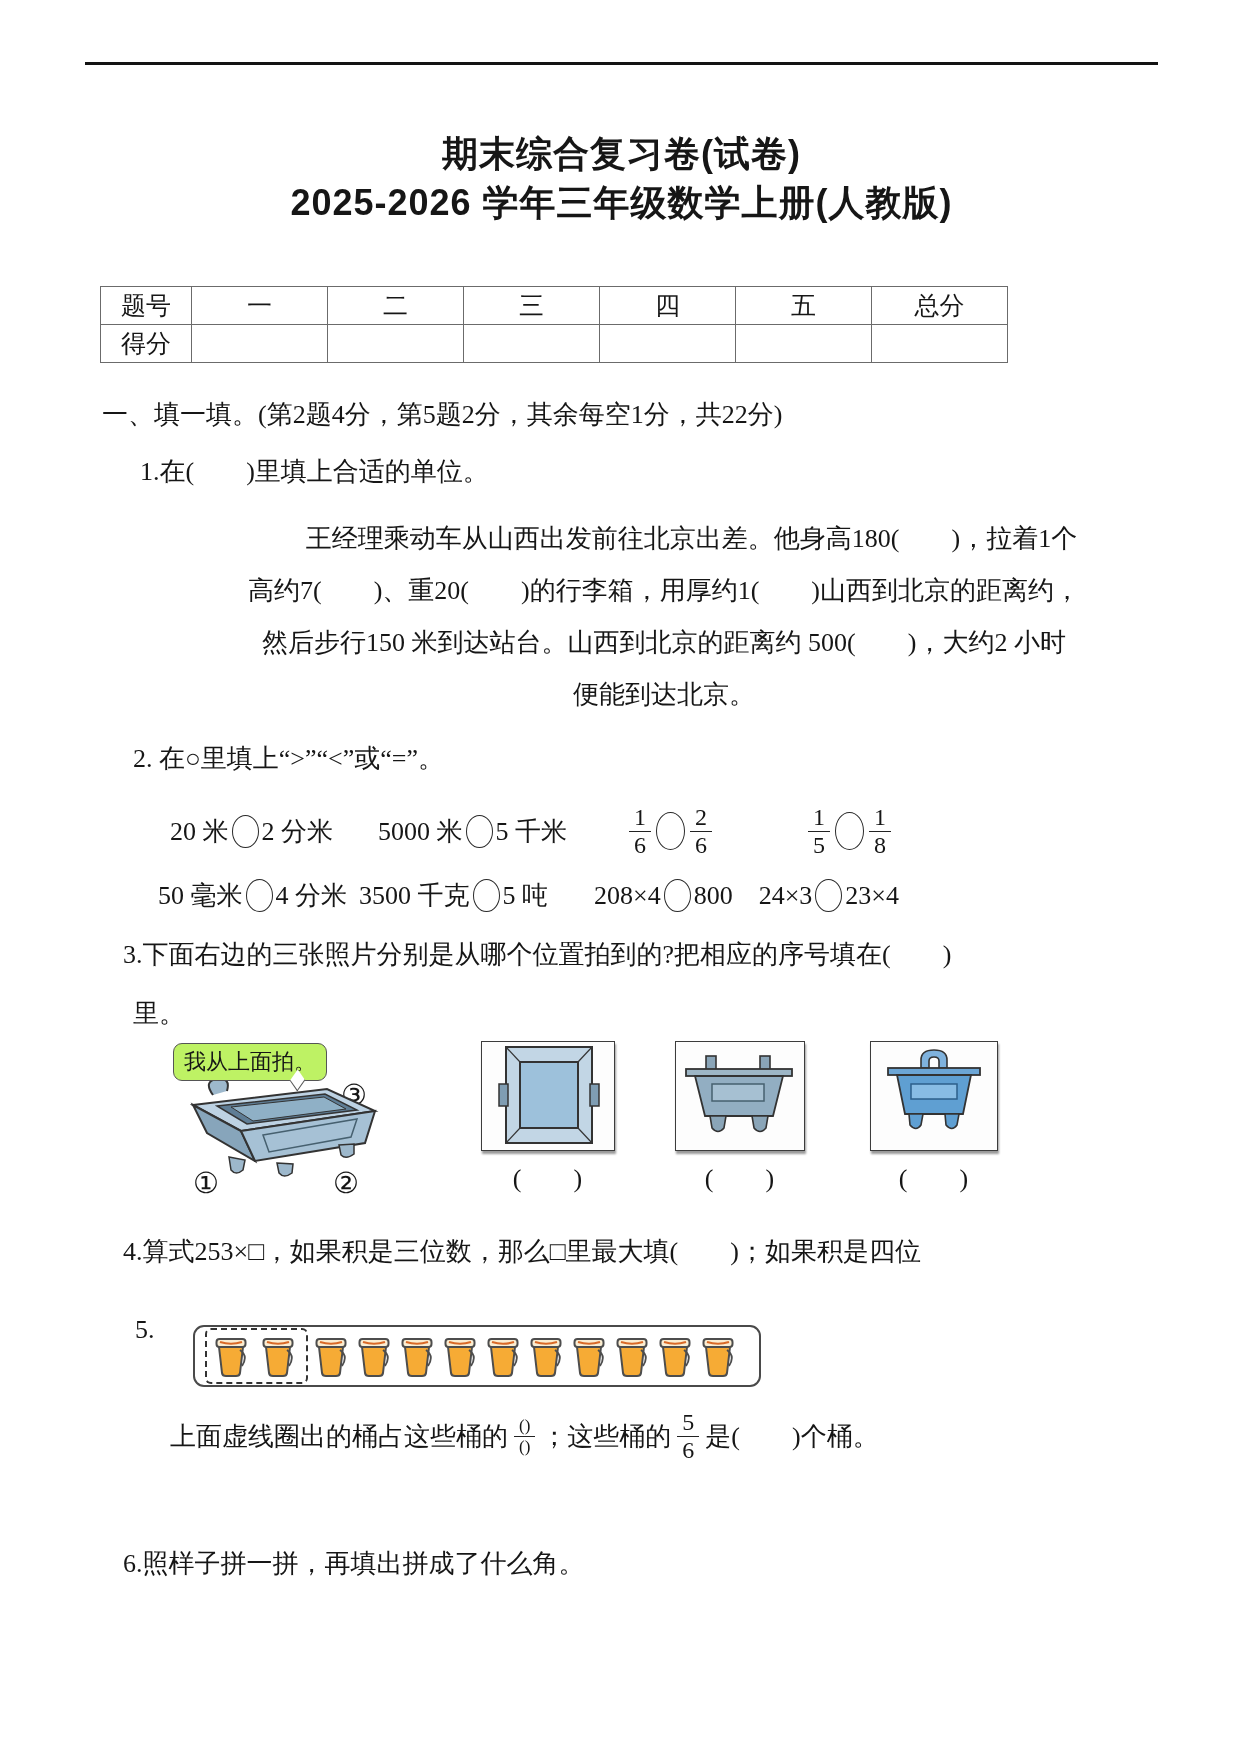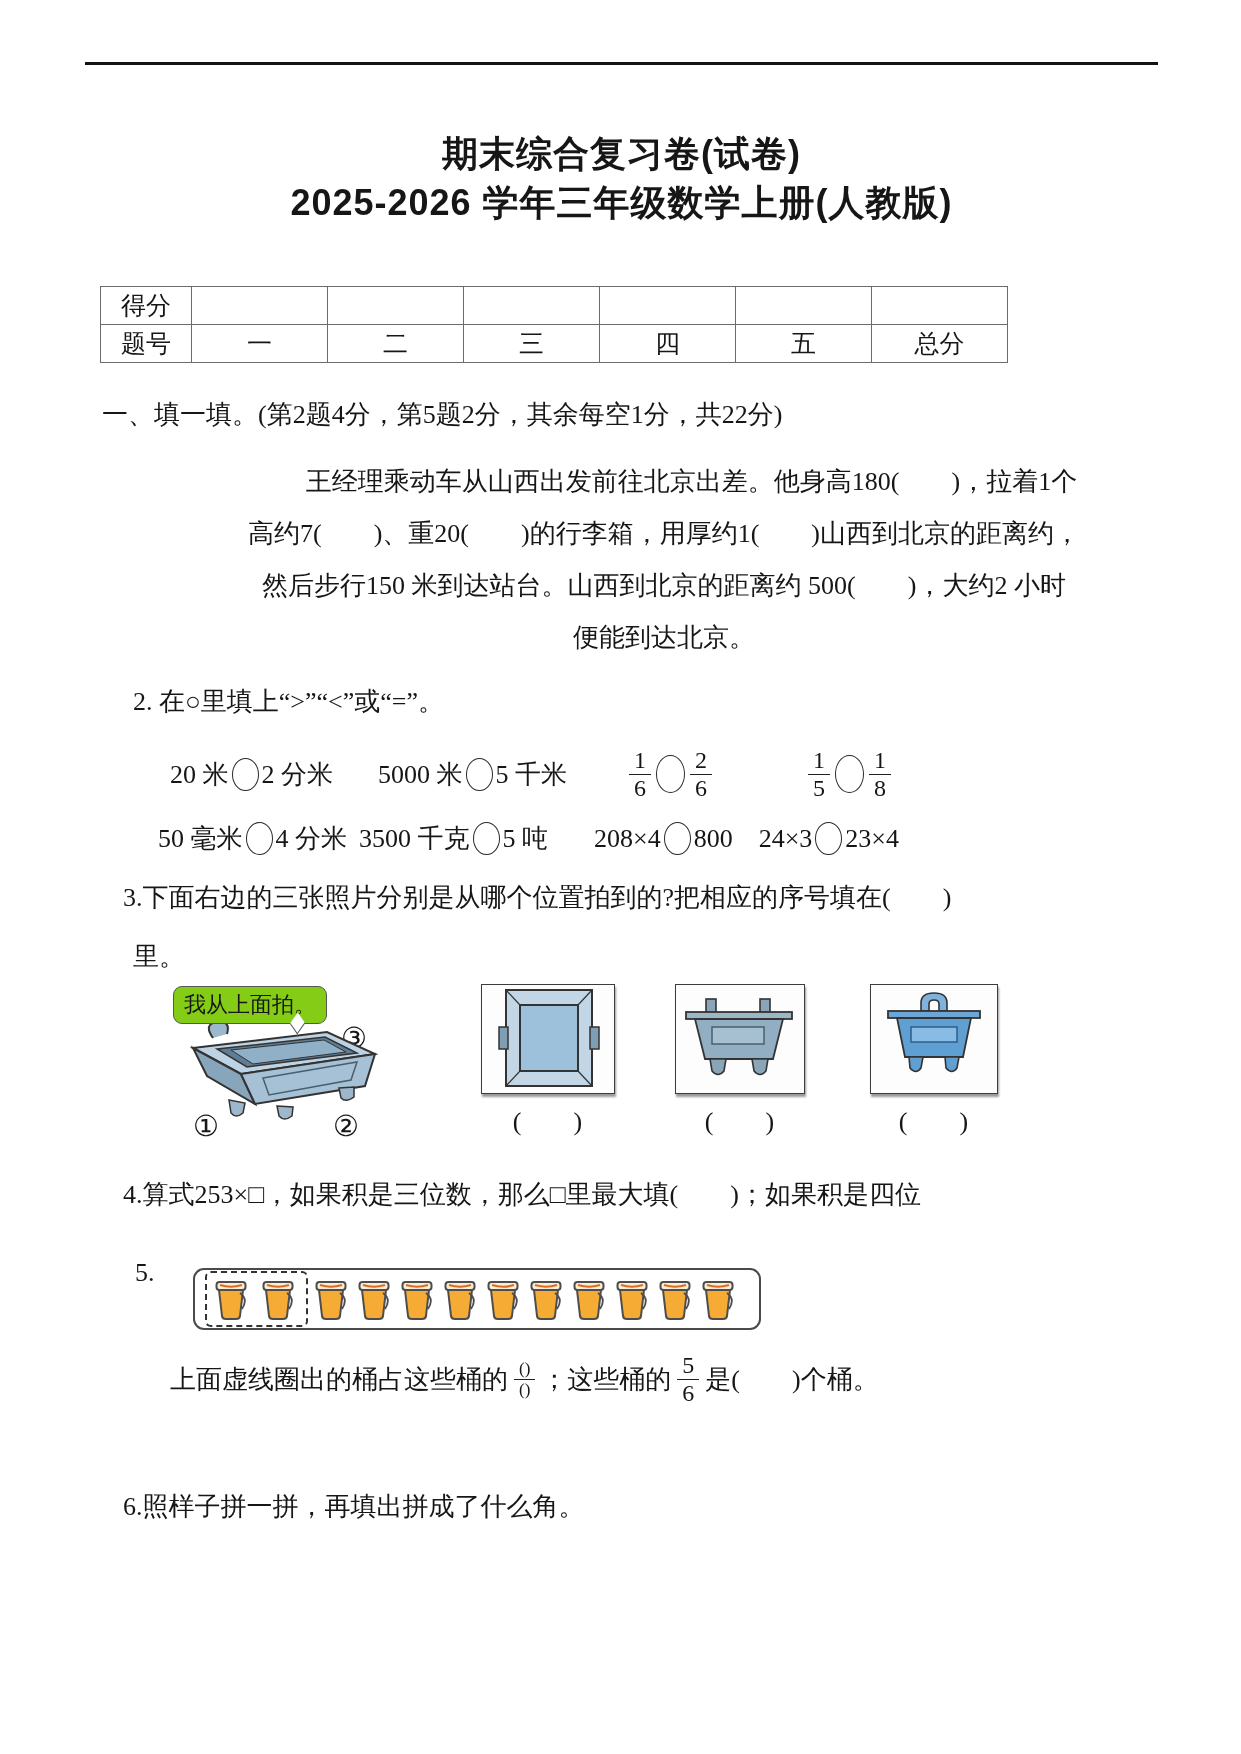--- a/index.html
+++ b/index.html
@@ -44,21 +44,21 @@
   .frac .fbar { display:block; height:0; border-top:1.7px solid #222; }
   .g2 { margin-left:45px; } .g3 { margin-left:62px; } .g4 { margin-left:96px; }
   .h2 { margin-left:12px; } .h3 { margin-left:46px; } .h4 { margin-left:26px; }
 
   .q3-line1 { margin:24px 0 0 38px; }
   .q3-line2 { margin:24px 0 0 48px; }
 
   .fig-row { position:relative; height:165px; margin-top:10px; }
   .vessel-group { position:absolute; left:70px; top:0; width:280px; height:165px; }
   .bubble { position:absolute; left:18px; top:2px; border:1.6px solid #555; border-radius:9px;
-            padding:3px 10px; font-size:22px; background:#84cc16; z-index:2; white-space:nowrap; }
+            padding:3px 10px; font-size:22px; background:#bef264; z-index:2; white-space:nowrap; }
   .bubble::after { content:""; position:absolute; right:22px; bottom:-7px; width:12px; height:12px;
             background:#fff; border-right:1.6px solid #555; border-bottom:1.6px solid #555;
             transform:rotate(55deg) skewX(20deg); }
   .circ-num { position:absolute; font-size:29px; line-height:1; }
   .num3 { left:186px; top:40px; }
   .num1 { left:38px; top:128px; }
   .num2 { left:178px; top:128px; }
   .vessel-svg { position:absolute; left:22px; top:36px; }
 
   .photo { position:absolute; top:0; width:135px; text-align:center; }
@@ -91,42 +91,43 @@
 <div class="page">
   <div class="top-rule"></div>
   <div class="content">
 
     <div class="title title1">期末综合复习卷(试卷)</div>
     <div class="title title2">2025-2026 学年三年级数学上册(人教版)</div>
 
     <table class="score-table">
       <tbody>
           <tr>
-        <td class="c0">得分</td>
-        <td class="cn"></td>
-        <td class="cn"></td>
-        <td class="cn"></td>
-        <td class="cn"></td>
-        <td class="cn"></td>
-        <td class="cn"></td>
-      </tr>
-      <tr>
         <td class="c0">题号</td>
         <td class="cn">一</td>
         <td class="cn">二</td>
         <td class="cn">三</td>
         <td class="cn">四</td>
         <td class="cn">五</td>
         <td class="cn">总分</td>
       </tr>
+      <tr>
+        <td class="c0">得分</td>
+        <td class="cn"></td>
+        <td class="cn"></td>
+        <td class="cn"></td>
+        <td class="cn"></td>
+        <td class="cn"></td>
+        <td class="cn"></td>
+      </tr>
     </tbody>
       </table>
 
     <div class="section-heading">一、填一填。(第2题4分，第5题2分，其余每空1分，共22分)</div>
 
+    <div class="qline q1-text">1.在(　　)里填上合适的单位。</div>
     <div class="para qline">
       <div class="p1">王经理乘动车从山西出发前往北京出差。他身高180(　　)，拉着1个</div>
       <div class="p2">高约7(　　)、重20(　　)的行李箱，用厚约1(　　)山西到北京的距离约，</div>
       <div class="p3">然后步行150 米到达站台。山西到北京的距离约 500(　　)，大约2 小时</div>
       <div class="p4">便能到达北京。</div>
     </div>
 
     <div class="qline q2-text">2. 在○里填上“&gt;”“&lt;”或“=”。</div>
     <div class="cmp-row row1">
       <span class="cmp">

